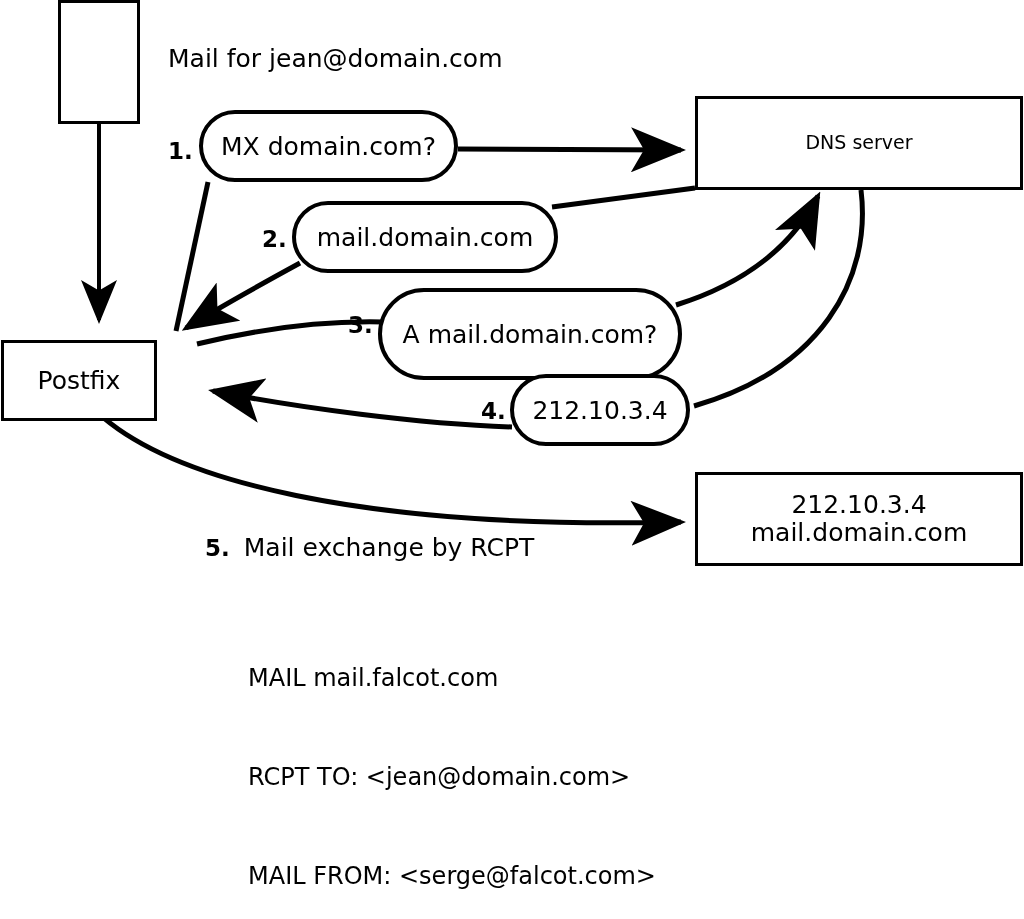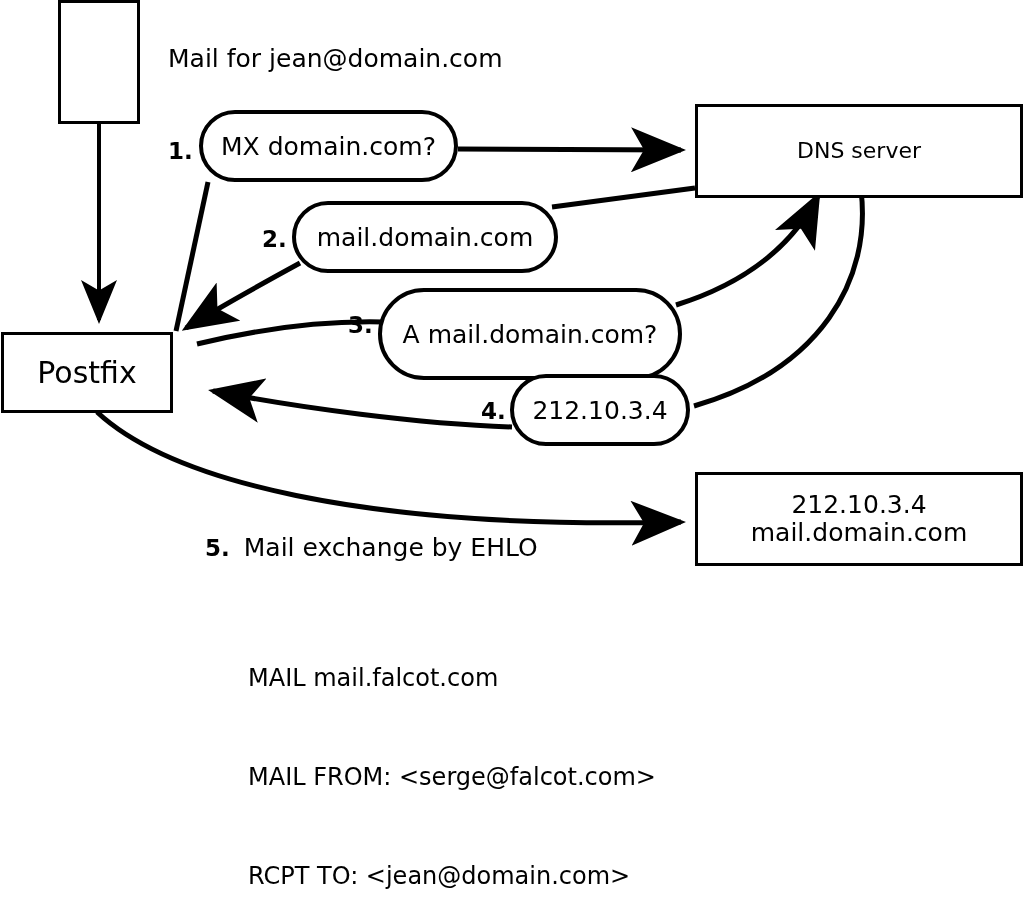--- a/index.html
+++ b/index.html
@@ -107,25 +107,25 @@
 
     <path d="M97,412 C170,480 360,530 681,522" fill="none" stroke="#000" stroke-width="5" marker-end="url(#arrowhead)"></path>
   </svg>
 
   <div class="node-box" style="left:58px; top:0px; width:82px; height:124px;">
     <span></span>
   </div>
 
   <div class="plain-label" style="left:168px; top:46px;">Mail for jean@domain.com</div>
 
-  <div class="node-box" style="left:1px; top:332px; width:172px; height:81px; font-size:30px;">
+  <div class="node-box" style="left:1px; top:340px; width:156px; height:81px; font-size:25px;">
     <span>Postfix</span>
   </div>
 
-  <div class="node-box" style="left:695px; top:96px; width:328px; height:94px; font-size:22px;margin-top:8px;">
+  <div class="node-box" style="left:695px; top:96px; width:328px; height:94px; font-size:19px;">
     <span>DNS server</span>
   </div>
 
   <div class="node-box" style="left:695px; top:472px; width:328px; height:94px; font-size:25px; flex-direction:column;">
     <span>212.10.3.4</span>
     <span>mail.domain.com</span>
   </div>
 
   <div class="step-num" style="left:168px; top:140px;">1.</div>
   <div class="bubble" style="left:199px; top:110px; width:259px; height:72px;">
@@ -142,27 +142,27 @@
     <span>A mail.domain.com?</span>
   </div>
 
   <div class="step-num" style="left:481px; top:400px;">4.</div>
   <div class="bubble" style="left:510px; top:374px; width:180px; height:72px;">
     <span>212.10.3.4</span>
   </div>
 
   <div class="step5-row" style="left:205px; top:533px;">
     <span class="num">5.</span>
-    <span>Mail exchange by EHLO</span>
+    <span>Mail exchange by RCPT</span>
   </div>
 
   <div class="transcript" style="left:248px; top:596px;">
     <div>MAIL mail.falcot.com</div>
+    <div>RCPT TO: &lt;jean@domain.com&gt;</div>
     <div>MAIL FROM: &lt;serge@falcot.com&gt;</div>
-    <div>RCPT TO: &lt;jean@domain.com&gt;</div>
     
     
     
     
     
     
     
   </div>
 
 </div>

